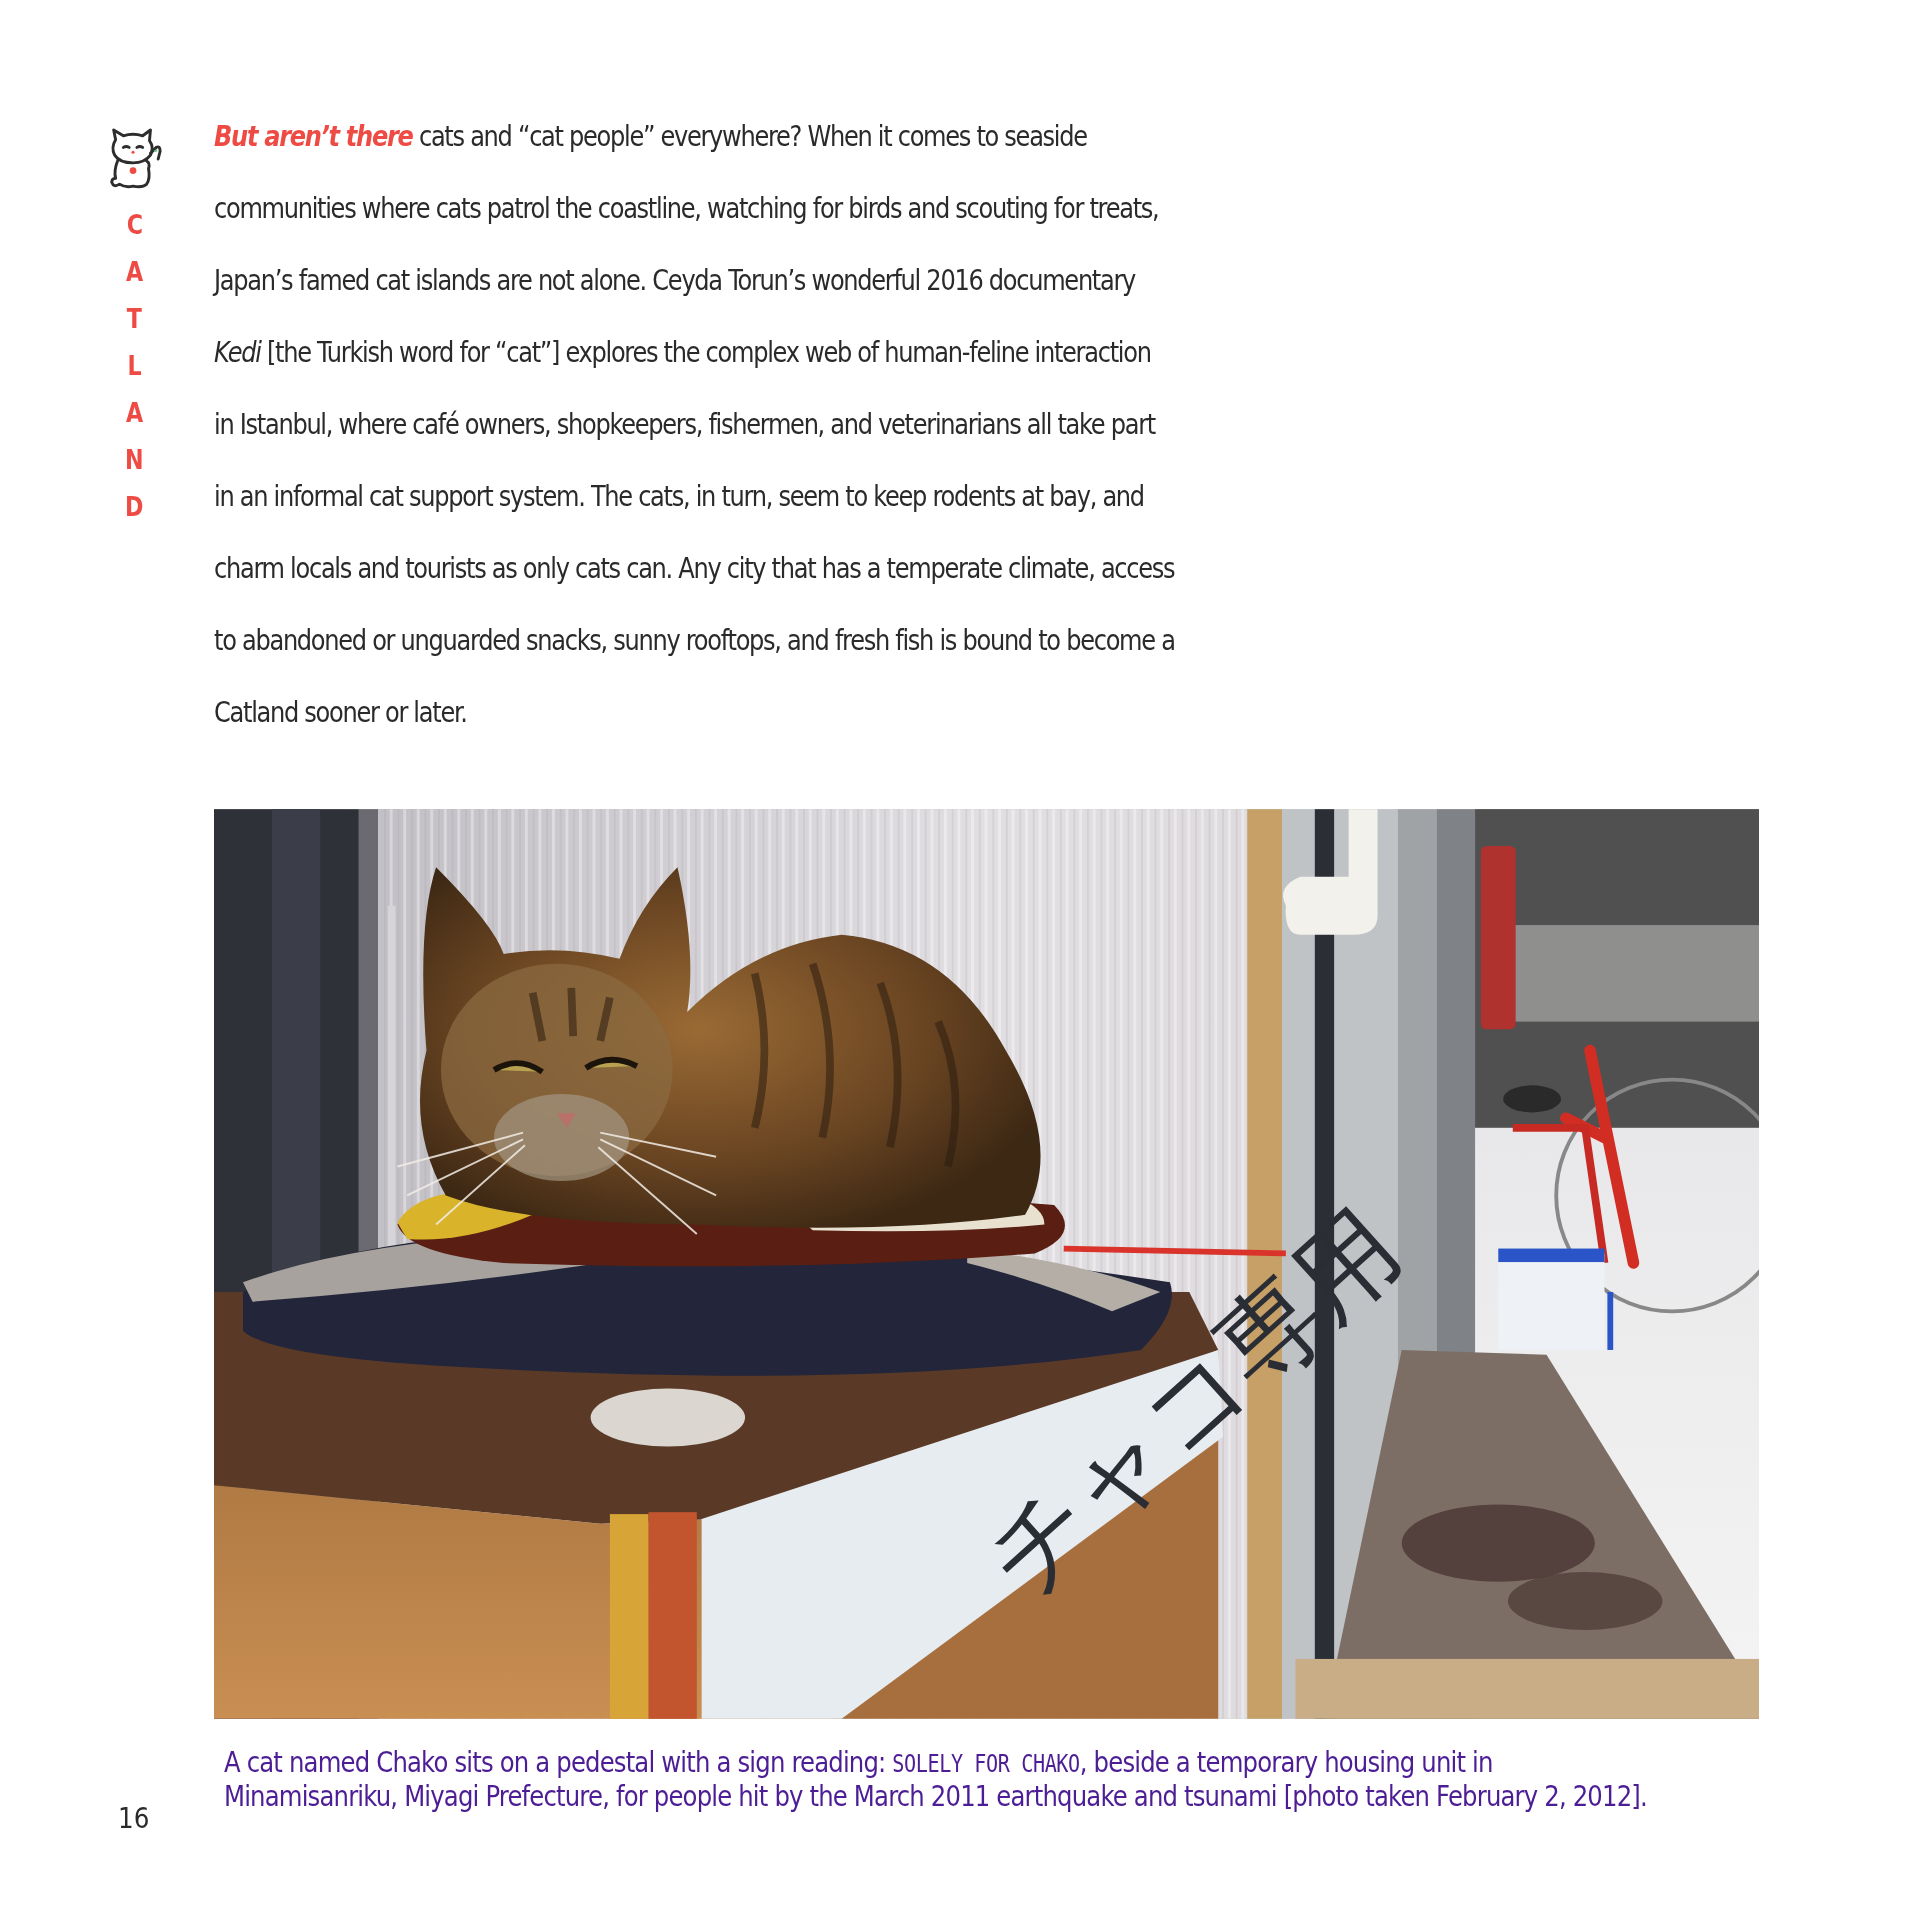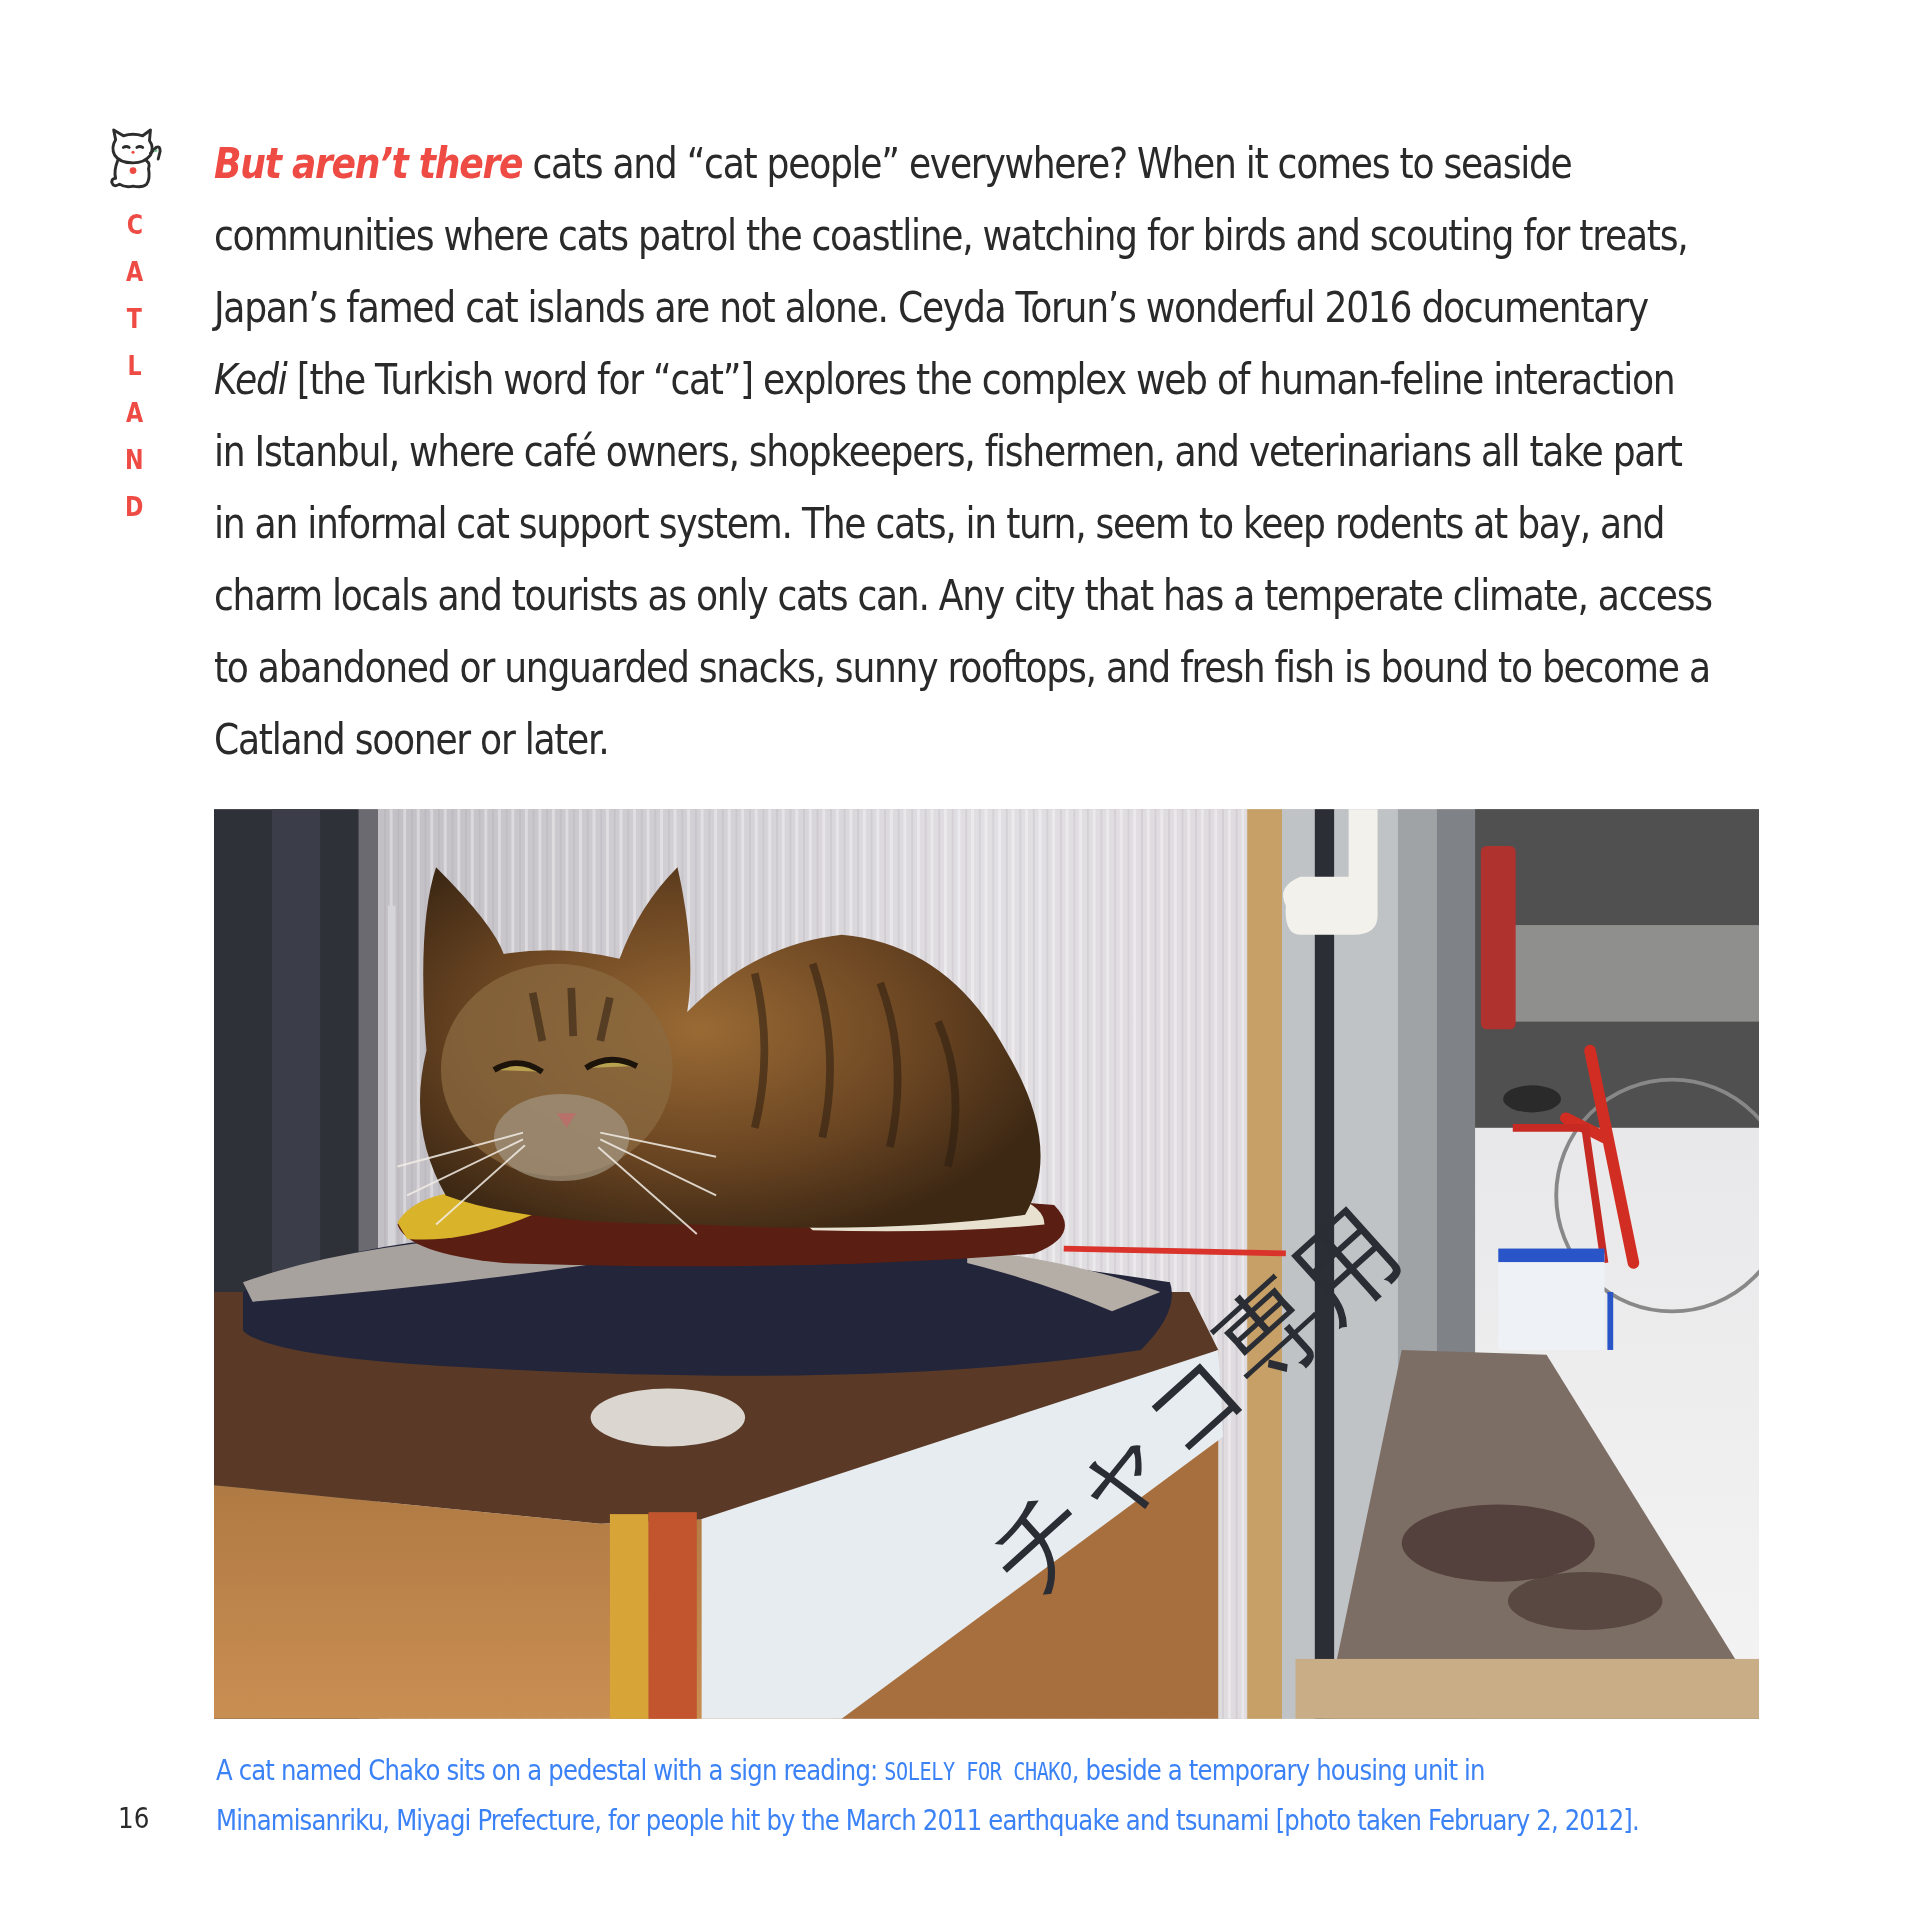--- a/index.html
+++ b/index.html
@@ -20,45 +20,45 @@
     display: flex; flex-direction: column; align-items: center;
   }
   .side-letters span {
     display: block; height: 47px; line-height: 39px;
     font-family: "DejaVu Sans", sans-serif; font-weight: bold;
     font-size: 27px; color: #ef4b45; transform: scaleX(0.82);
   }
 
   
   .body-text {
-    position: absolute; left: 214px; top: 128px; width: 1506px;
+    position: absolute; left: 214px; top: 101px; width: 1506px;
     font-family: "DejaVu Sans", sans-serif;
-    font-size: 42px; line-height: 72px; letter-spacing: -1.5px;
+    font-size: 28px; line-height: 72px; letter-spacing: -1.5px;
     color: #2a2a2a;
     transform-origin: 0 0;
   }
   .body-text .line { display: block; white-space: nowrap; transform: scaleX(0.86); transform-origin: 0 50%; }
   .lead {
     color: #ef4b45; font-weight: bold; font-style: italic;
     font-family: "DejaVu Sans", sans-serif;
   }
   .body-text em { font-style: italic; }
 
   
   .photo {
     position: absolute; left: 214px; top: 809px; width: 1545px; height: 910px;
     overflow: hidden; background: #c9c6c4;
   }
   .photo svg { display: block; }
 
   
   .caption {
-    position: absolute; left: 216px; top: 1746px; width: 1564px;
-    font-family: "DejaVu Sans", sans-serif; font-size: 29px; line-height: 48px;
-    color: #3b82f6; letter-spacing: -1px;
+    position: absolute; left: 224px; top: 1746px; width: 1564px;
+    font-family: "DejaVu Sans", sans-serif; font-size: 29px; line-height: 32px;
+    color: #4c1d95; letter-spacing: -1px;
   }
   .caption .line { display: block; white-space: nowrap; transform: scaleX(0.84); transform-origin: 0 50%; }
   .caption .smallcaps { font-family: "DejaVu Sans Mono", monospace; font-size: 24px; letter-spacing: -0.5px; }
   .page-number {
     position: absolute; left: 118px; top: 1794px;
     font-family: "DejaVu Sans", sans-serif; font-size: 29px; line-height: 48px;
     color: #2a2a2a; transform: scaleX(0.85); transform-origin: 0 50%;
   }
 </style>
 </head>

